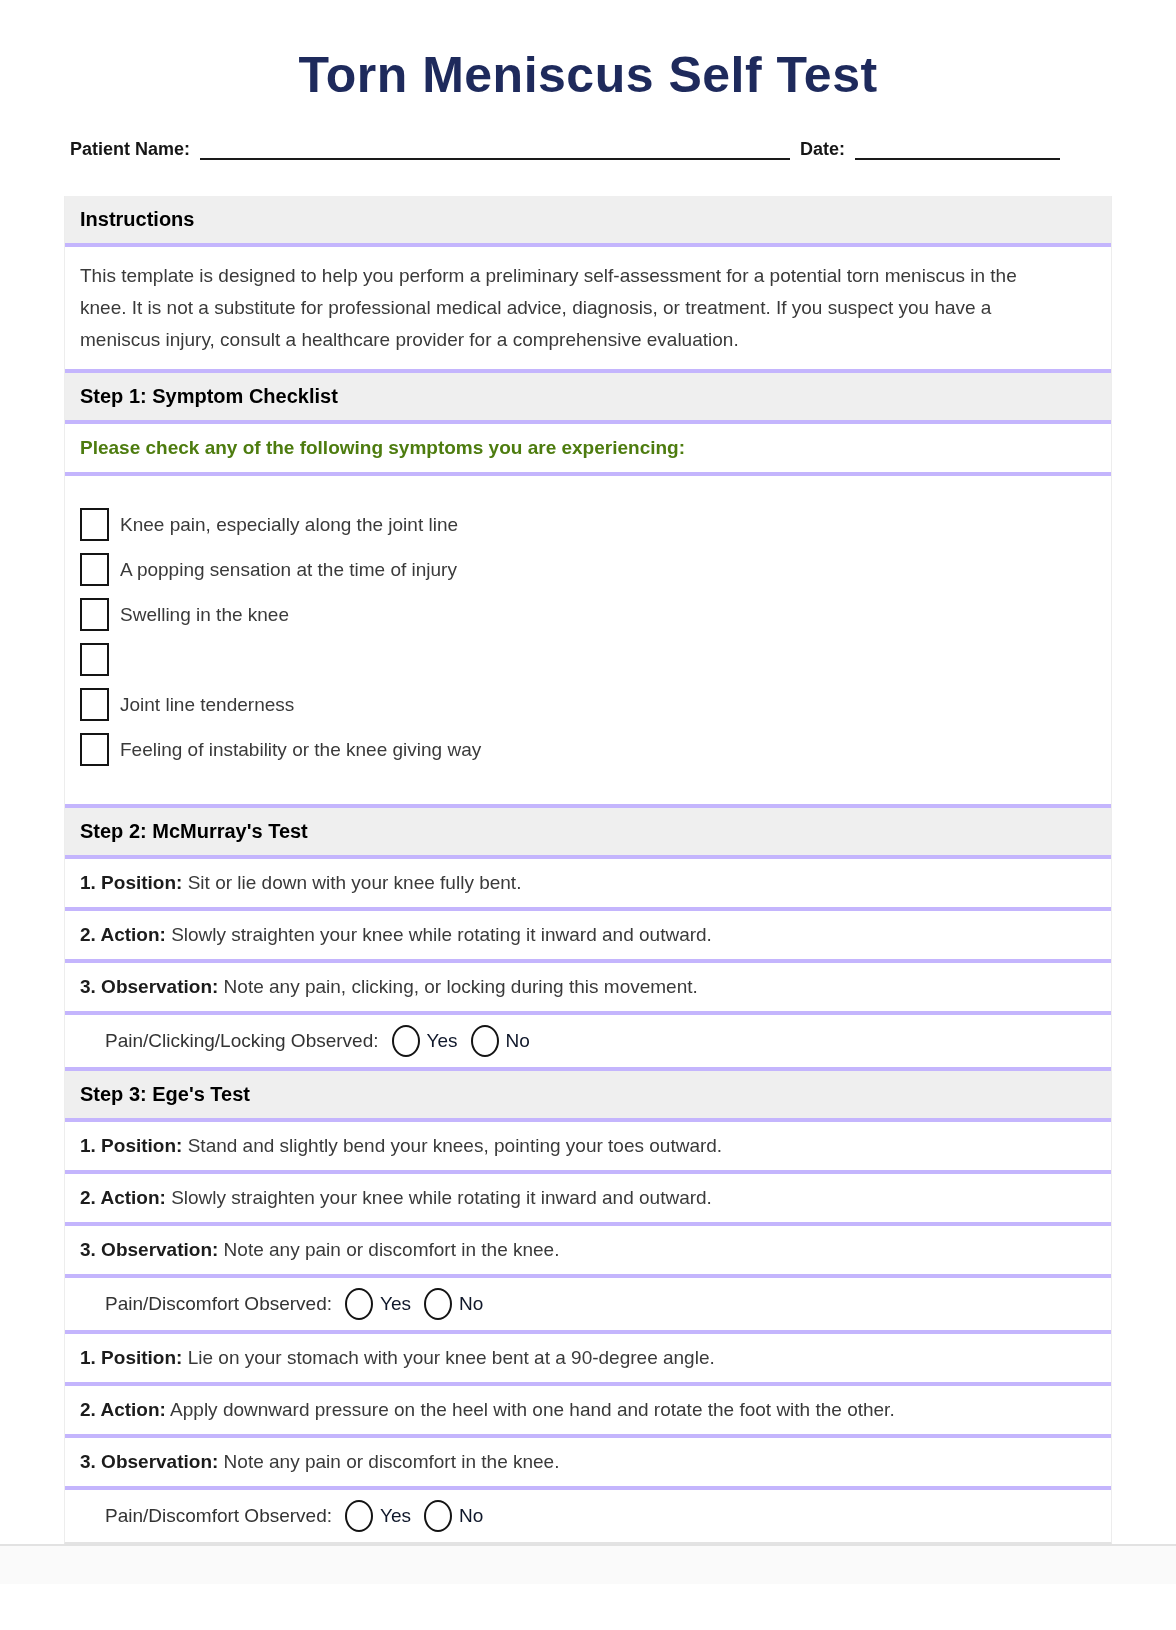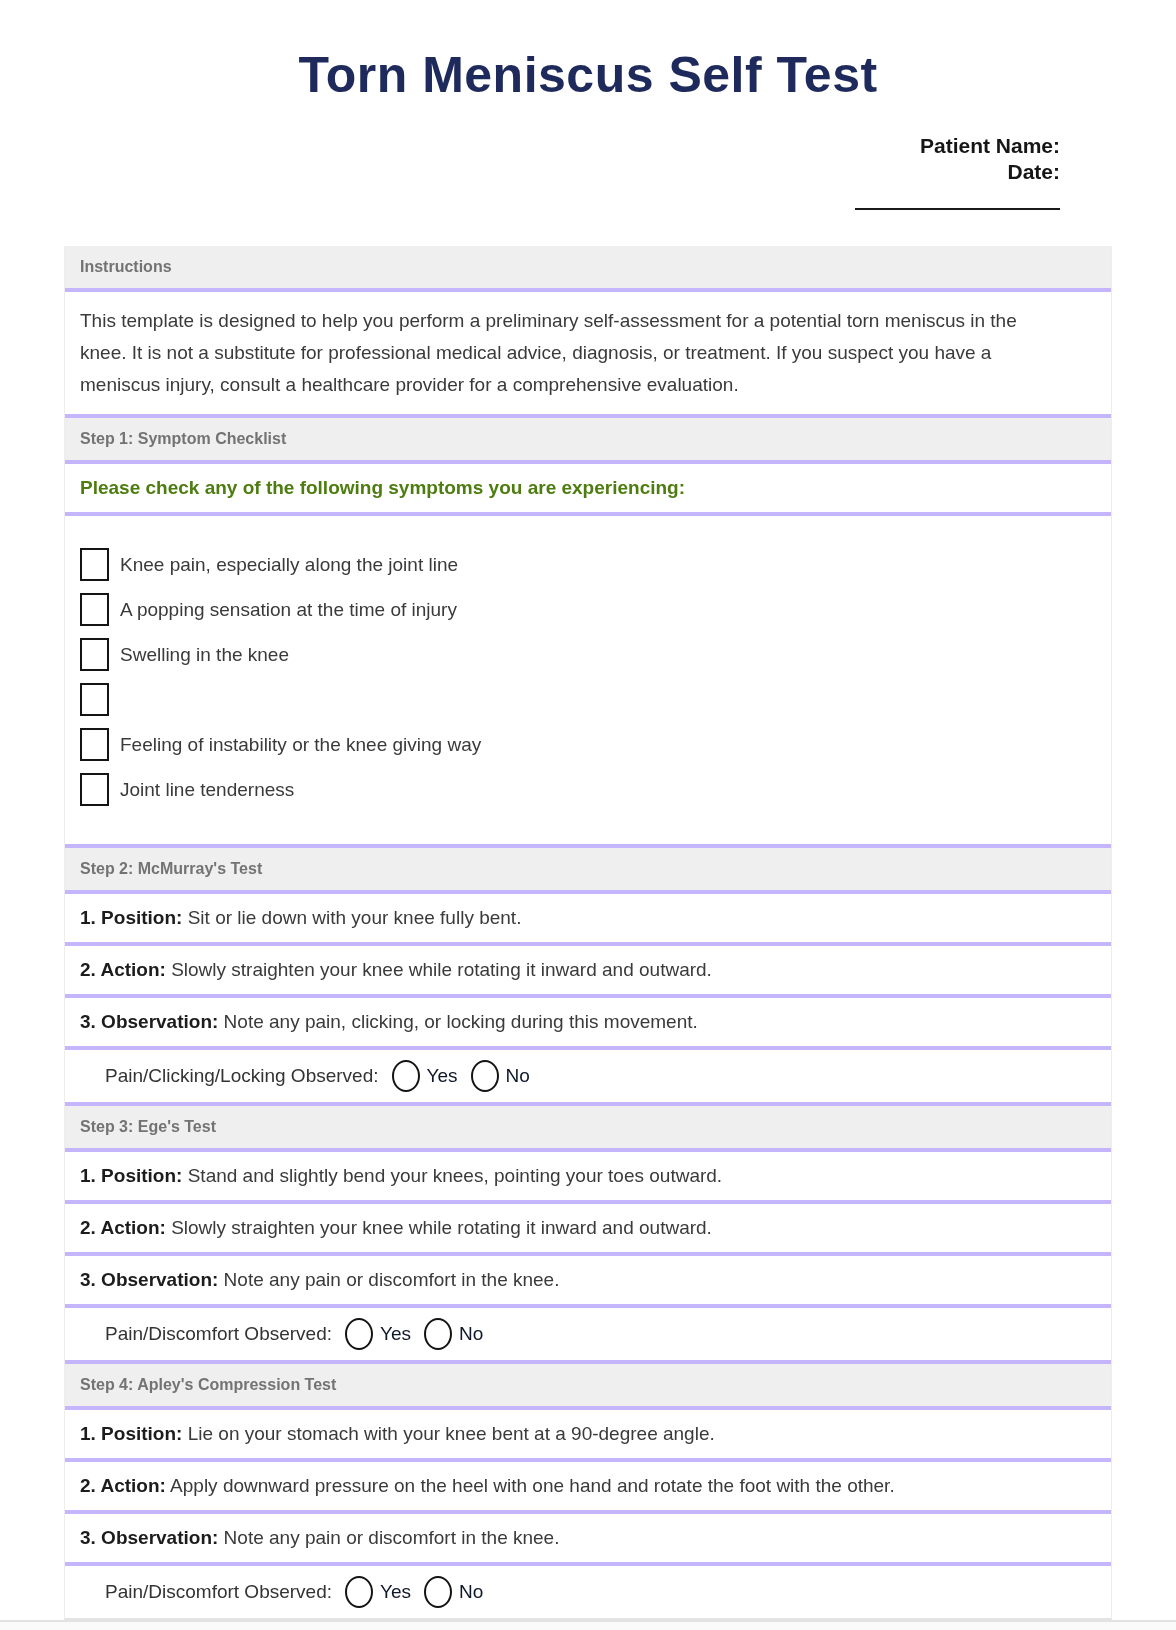--- a/index.html
+++ b/index.html
@@ -14,25 +14,24 @@
     text-align: center;
     font-size: 50px;
     font-weight: bold;
     color: #1e2a5c;
     letter-spacing: 0.5px;
   }
   .patient-row {
     display: flex;
     align-items: flex-end;
     margin: 30px 116px 0 70px;
-    font-size: 21px;
+    font-size: 18px;
     font-weight: bold;
     color: #161616;
     white-space: nowrap;
-    flex-direction: column;
   }
   .fill-line {
     border-bottom: 2px solid #1a1a1a;
     height: 26px;
     display: inline-block;
   }
   .name-line { flex: 1; margin: 0 10px; }
   .date-line { width: 205px; margin-left: 10px; }
 
   .form-table {
@@ -41,23 +40,23 @@
     border-right: 1px solid #ededed;
     font-size: 19px;
   }
   .row { border-top: 4px solid #c4b5fd; background: #ffffff; }
   .form-table .row:first-child { border-top: none; }
   .form-table { border-bottom: 2px solid #e3e3e3; }
 
   .thead {
     background: #efefef;
     padding: 12px 15px;
-    font-size: 16px;
+    font-size: 20px;
     font-weight: bold;
-    color: #737373;
+    color: #000000;
   }
   .trow { padding: 12px 15px; line-height: 24px; color: #3a3a3a; }
   .ibody { padding: 13px 55px 13px 15px; line-height: 32px; color: #3a3a3a; }
   .prompt { font-weight: bold; color: #4d7c0f; }
   .b { font-weight: bold; color: #1c1c1c; }
 
   .checklist { padding: 32px 15px 38px 15px; }
   .check-item { display: flex; align-items: center; margin-bottom: 12px; cursor: pointer; }
   .check-item:last-child { margin-bottom: 0; }
   .cb {
@@ -120,25 +119,25 @@
     </div>
     <div class="check-item">
       <span class="cb"></span>
       <span class="cb-label">Swelling in the knee</span>
     </div>
     <div class="check-item">
       <span class="cb"></span>
     </div>
     <div class="check-item">
       <span class="cb"></span>
+      <span class="cb-label">Joint line tenderness</span>
+    </div>
+    <div class="check-item">
+      <span class="cb"></span>
       <span class="cb-label">Feeling of instability or the knee giving way</span>
-    </div>
-    <div class="check-item">
-      <span class="cb"></span>
-      <span class="cb-label">Joint line tenderness</span>
     </div>
   </div>
 
   <div class="row thead">Step 2: McMurray's Test</div>
   <div class="row trow">
     <span class="b">1. Position:</span> 
     <span>Sit or lie down with your knee fully bent.</span>
   </div>
   <div class="row trow">
     <span class="b">2. Action:</span> 
@@ -170,21 +169,20 @@
     <span>Note any pain or discomfort in the knee.</span>
   </div>
   <div class="row observed">
     <span>Pain/Discomfort Observed:</span>
     <span class="radio"></span>
     <span class="radio-label">Yes</span>
     <span class="radio"></span>
     <span class="radio-label">No</span>
   </div>
 
-  <div class="row thead">Step 4: Apley's Compression Test</div>
   <div class="row trow">
     <span class="b">1. Position:</span> 
     <span>Lie on your stomach with your knee bent at a 90-degree angle.</span>
   </div>
   <div class="row trow">
     <span class="b">2. Action:</span> 
     <span>Apply downward pressure on the heel with one hand and rotate the foot with the other.</span>
   </div>
   <div class="row trow">
     <span class="b">3. Observation:</span> 

